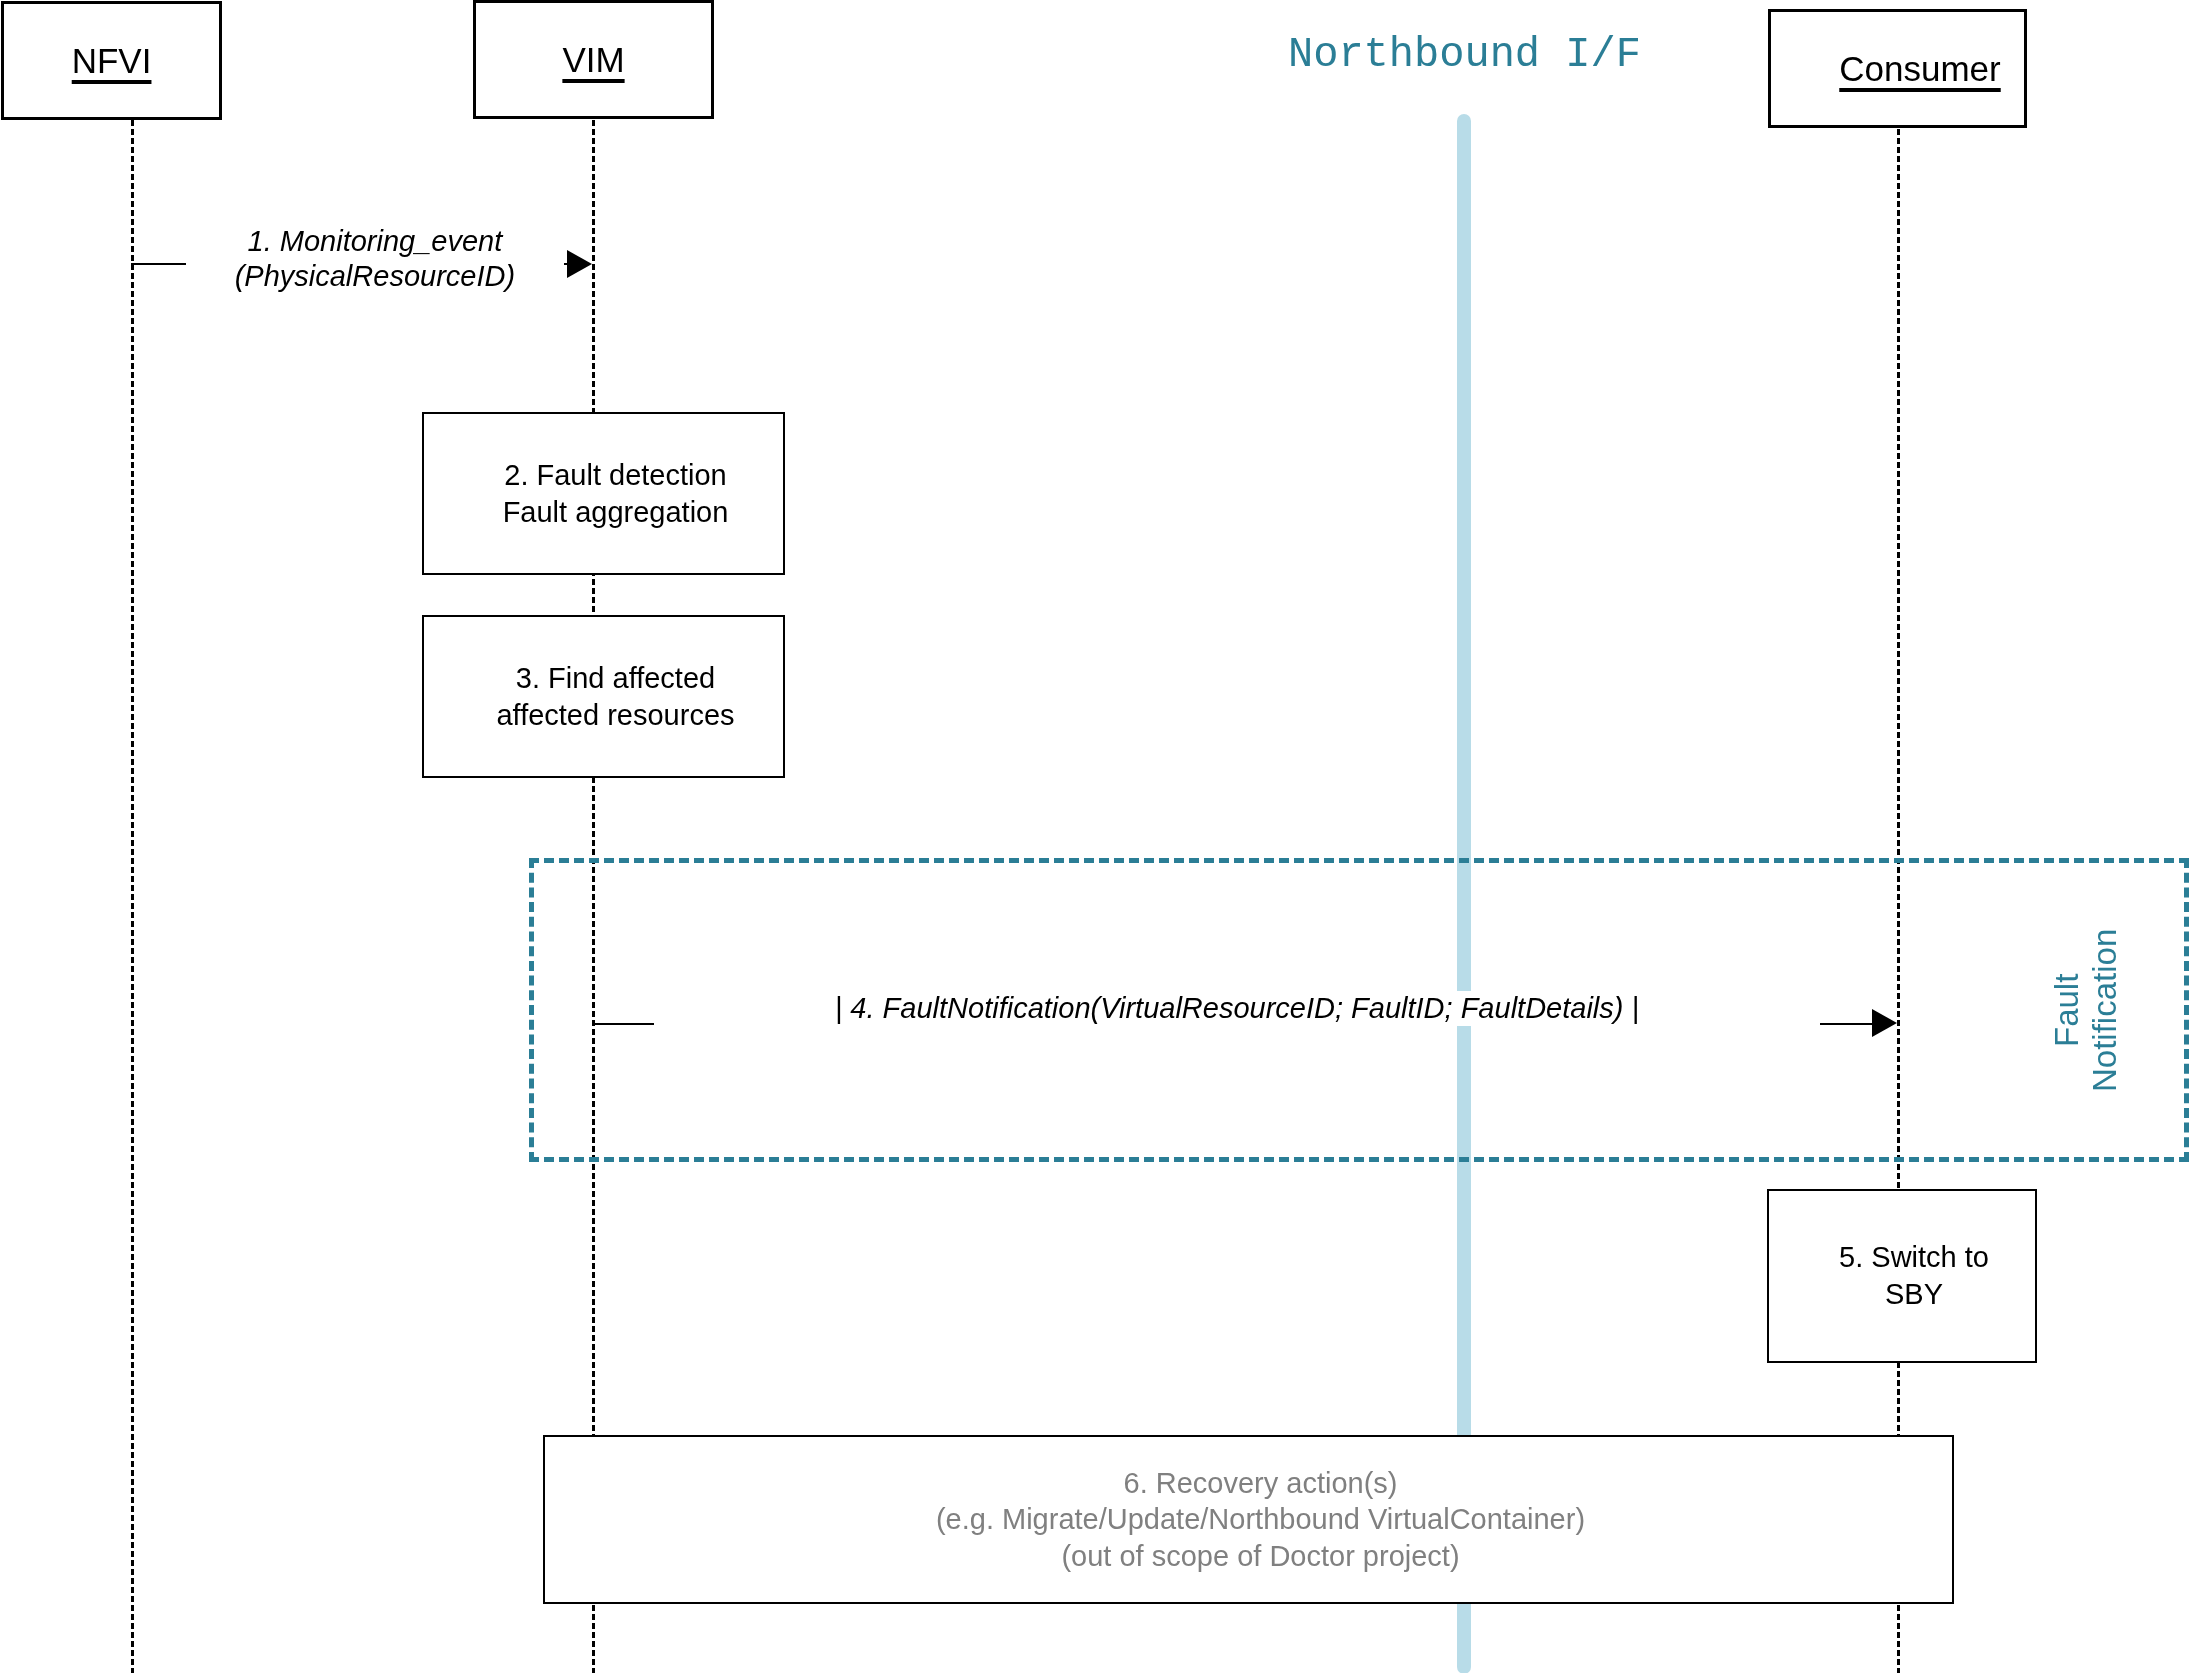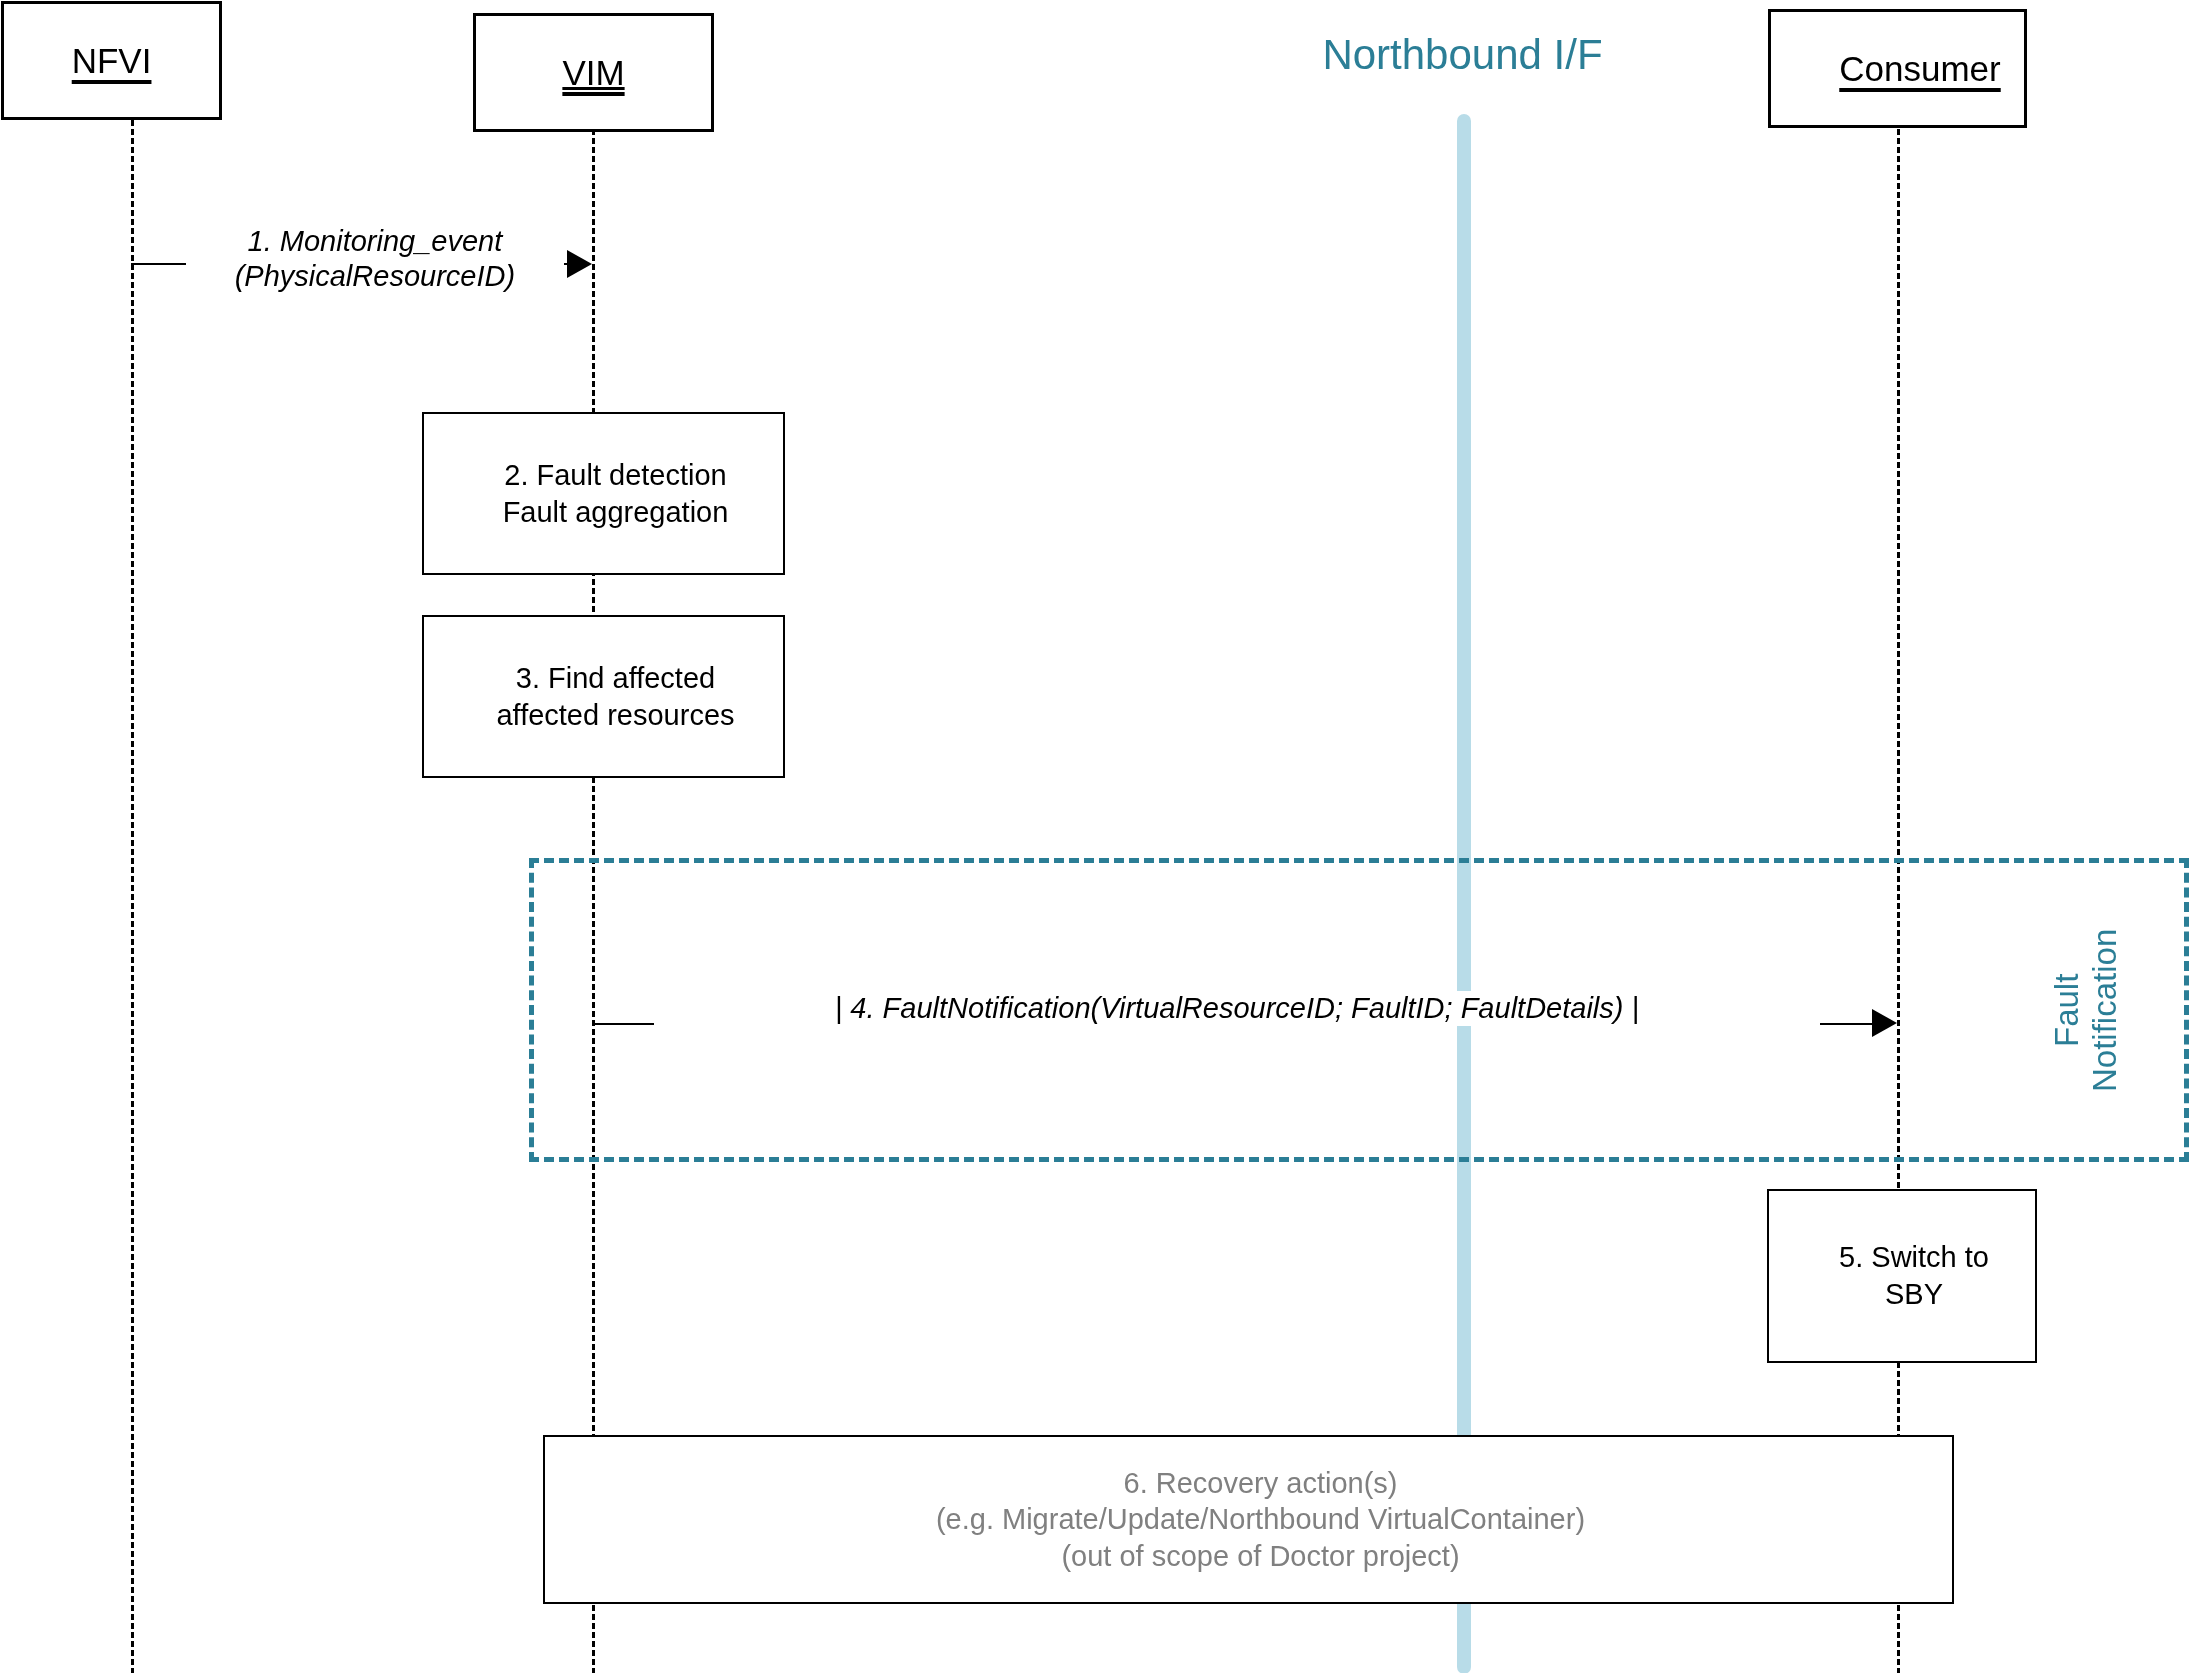--- a/index.html
+++ b/index.html
@@ -133,25 +133,25 @@
   <div class="lifeline" style="left:131px; top:120px; height:1554px;"></div>
   <div class="lifeline" style="left:592px; top:120px; height:1554px;"></div>
   <div class="lifeline" style="left:1897px; top:120px; height:1554px;"></div>
 
   <div class="lifeline-nb" style="left:1457px; top:114px; width:13.5px; height:1560px;"></div>
 
   <div class="actor-box" style="left:1.1px; top:1.1px; width:221px; height:119px;">
     <span class="actor-label">NFVI</span>
   </div>
 
-  <div class="actor-box" style="left:473px; top:13px; width:241px; height:119px;text-decoration:underline;">
+  <div class="actor-box" style="left:473px; top:0; width:241px; height:119px;">
     <span class="actor-label">VIM</span>
   </div>
 
-  <div class="nb-label" style="left:1288px; top:34px; width:349px; text-align:center;">Northbound I/F</div>
+  <div class="nb-label" style="left:1288px; top:34px; width:349px; text-align:center;font-family:Liberation Mono, monospace;">Northbound I/F</div>
 
   <div class="actor-box" style="left:1768px; top:9px; width:259px; height:119px;padding-left:45px;">
     <span class="actor-label">Consumer</span>
   </div>
 
   <div class="msg" style="left:131px; top:263px; width:438px;"></div>
   <div class="arrowhead" style="left:567px; top:250px;"></div>
   <div class="msg-label" style="left:186px; top:224px; width:371px;">
     <span class="l1">1. Monitoring_event</span>
     <span class="l2">(PhysicalResourceID)</span>

